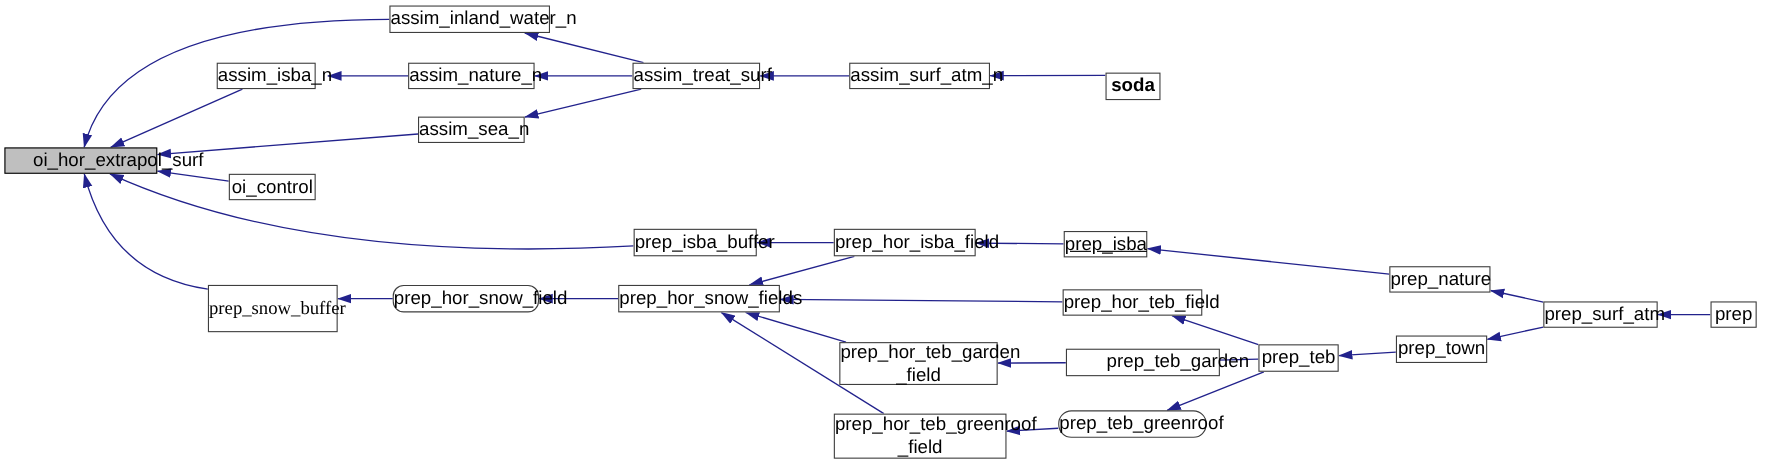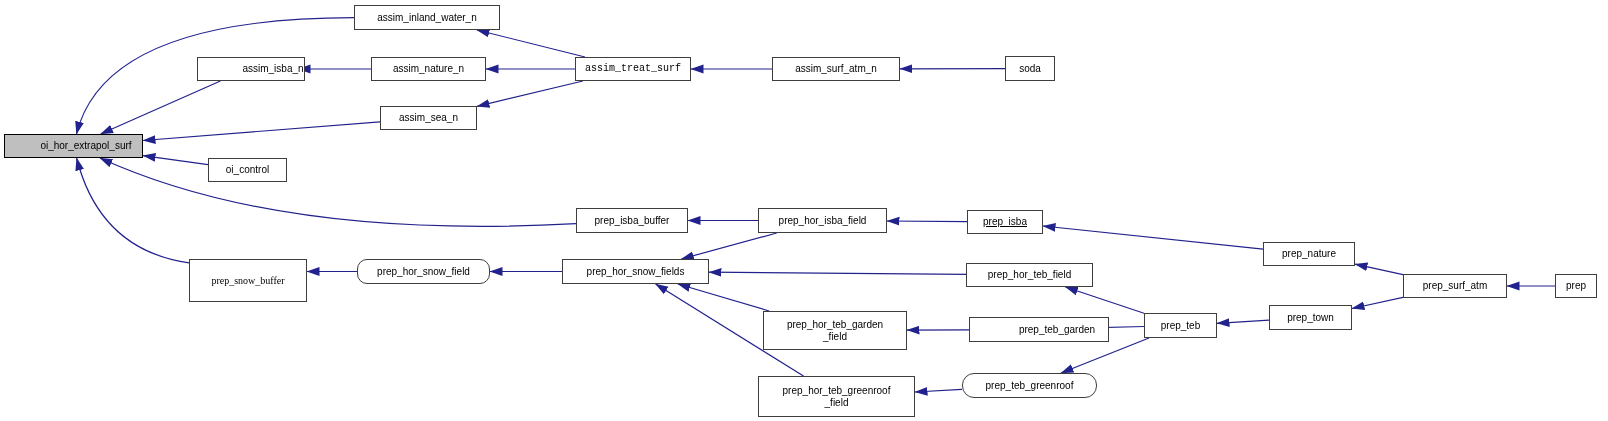--- a/index.html
+++ b/index.html
@@ -16,23 +16,22 @@
     left: 0; top: 0;
     width: 1608px; height: 421px;
   }
   .node {
     position: absolute;
     box-sizing: border-box;
     background: #ffffff;
     border: 1.3px solid #3e3e3e;
     display: flex;
     flex-direction: column;
-    align-items: center;
     justify-content: center;
-    font-size: 10px;
+    font-size: 17px;
     line-height: 1.2;
     color: #000000;
     text-align: center;
     white-space: nowrap;
     cursor: pointer;
   }
   .node.highlight {
     background: #bfbfbf;
     border: 1.6px solid #000000;
     cursor: default;
@@ -80,33 +79,33 @@
       <path d="M1269.0,320.1 L1217.0,323.3" fill="none" stroke="#22228c" stroke-width="1.2" marker-end="url(#arrowhead)"></path>
       <path d="M1403.0,297.3 L1352.0,308.5" fill="none" stroke="#22228c" stroke-width="1.2" marker-end="url(#arrowhead)"></path>
     </svg>
   <div id="nodes">
       <div class="node highlight" style="left: 4px; top: 134px; width: 139px; height: 24px; padding-left: 25px;">
         <span>oi_hor_extrapol_surf</span>
       </div>
       <div class="node" style="left: 354px; top: 5px; width: 146px; height: 25px;">
         <span>assim_inland_water_n</span>
       </div>
-      <div class="node" style="left: 197px; top: 57px; width: 108px; height: 24px; padding-left: 44px;">
+      <div class="node" style="left: 197px; top: 57px; width: 90px; height: 24px;">
         <span>assim_isba_n</span>
       </div>
       <div class="node" style="left: 371px; top: 57px; width: 115px; height: 24px;">
         <span>assim_nature_n</span>
       </div>
-      <div class="node" style="left: 575px; top: 57px; width: 116px; height: 24px; font-family: Liberation Mono, monospace;">
+      <div class="node" style="left: 575px; top: 57px; width: 116px; height: 24px;">
         <span>assim_treat_surf</span>
       </div>
       <div class="node" style="left: 772px; top: 57px; width: 128px; height: 24px;">
         <span>assim_surf_atm_n</span>
       </div>
-      <div class="node" style="left: 1005px; top: 56px; width: 50px; height: 25px;">
+      <div class="node" style="left: 1005px; top: 66px; width: 50px; height: 25px; font-weight: bold;">
         <span>soda</span>
       </div>
       <div class="node" style="left: 380px; top: 106px; width: 97px; height: 24px;">
         <span>assim_sea_n</span>
       </div>
       <div class="node" style="left: 208px; top: 158px; width: 79px; height: 24px;">
         <span>oi_control</span>
       </div>
       <div class="node" style="left: 576px; top: 208px; width: 112px; height: 25px;">
         <span>prep_isba_buffer</span>

